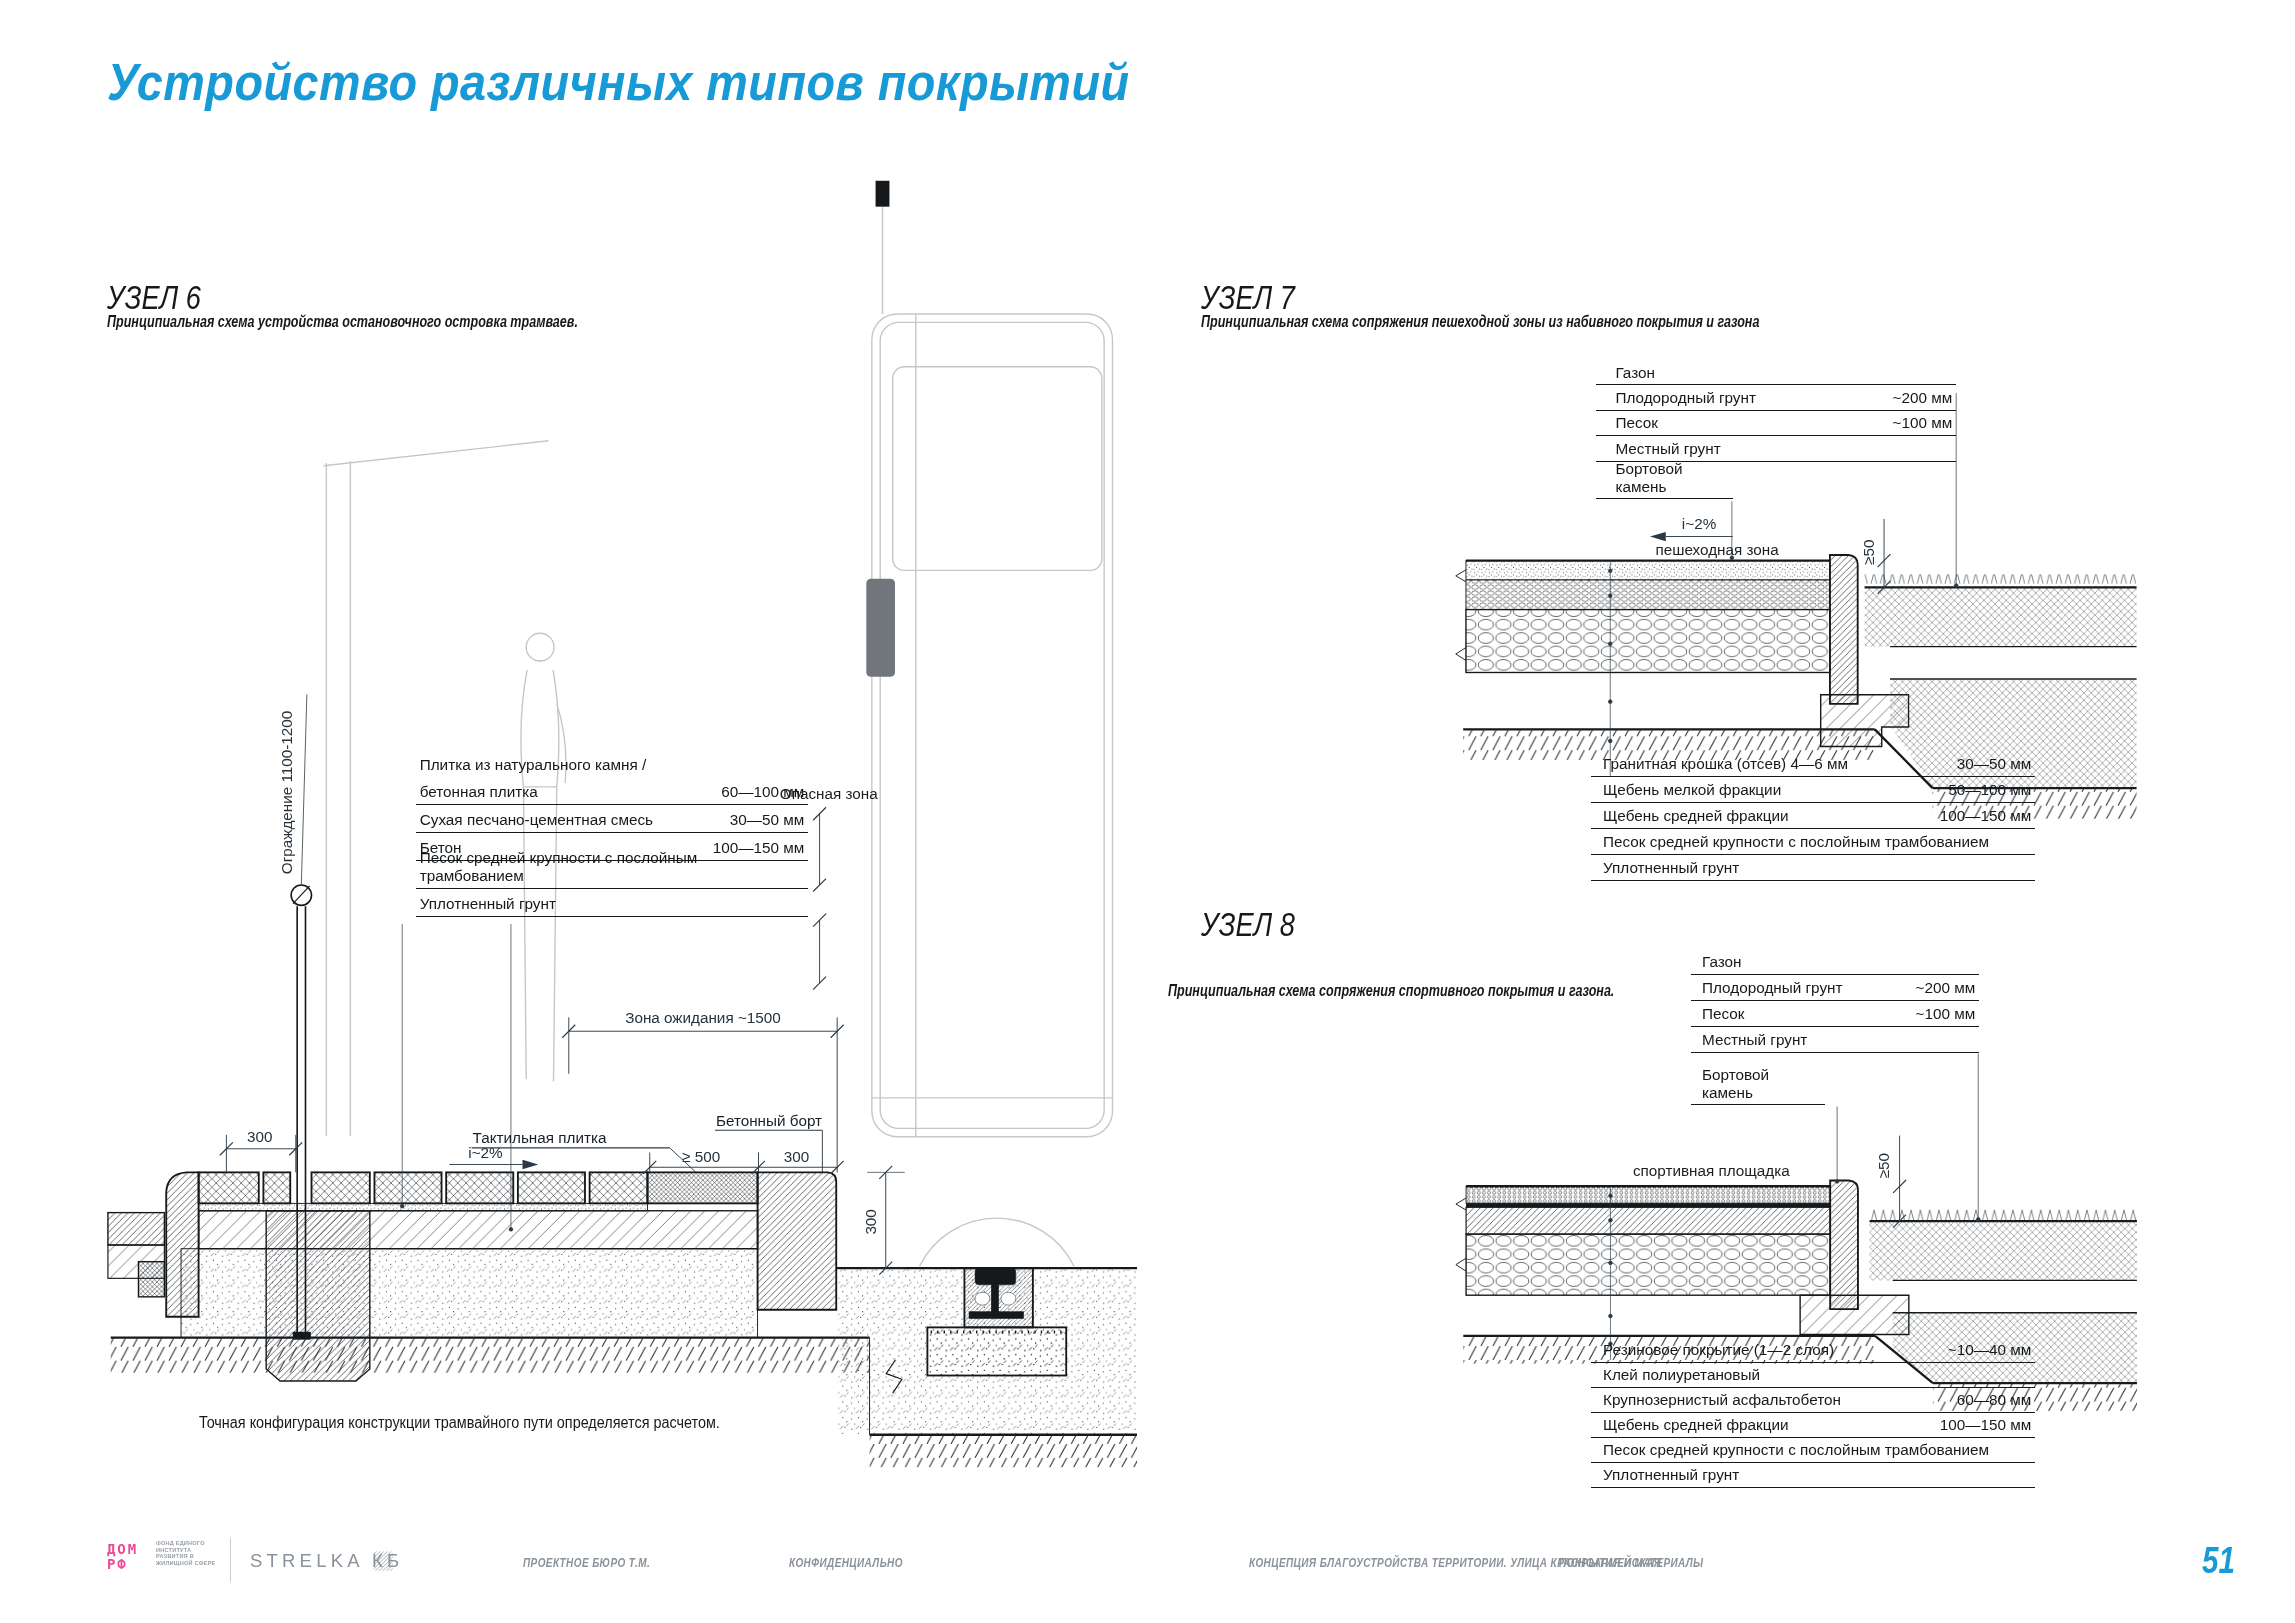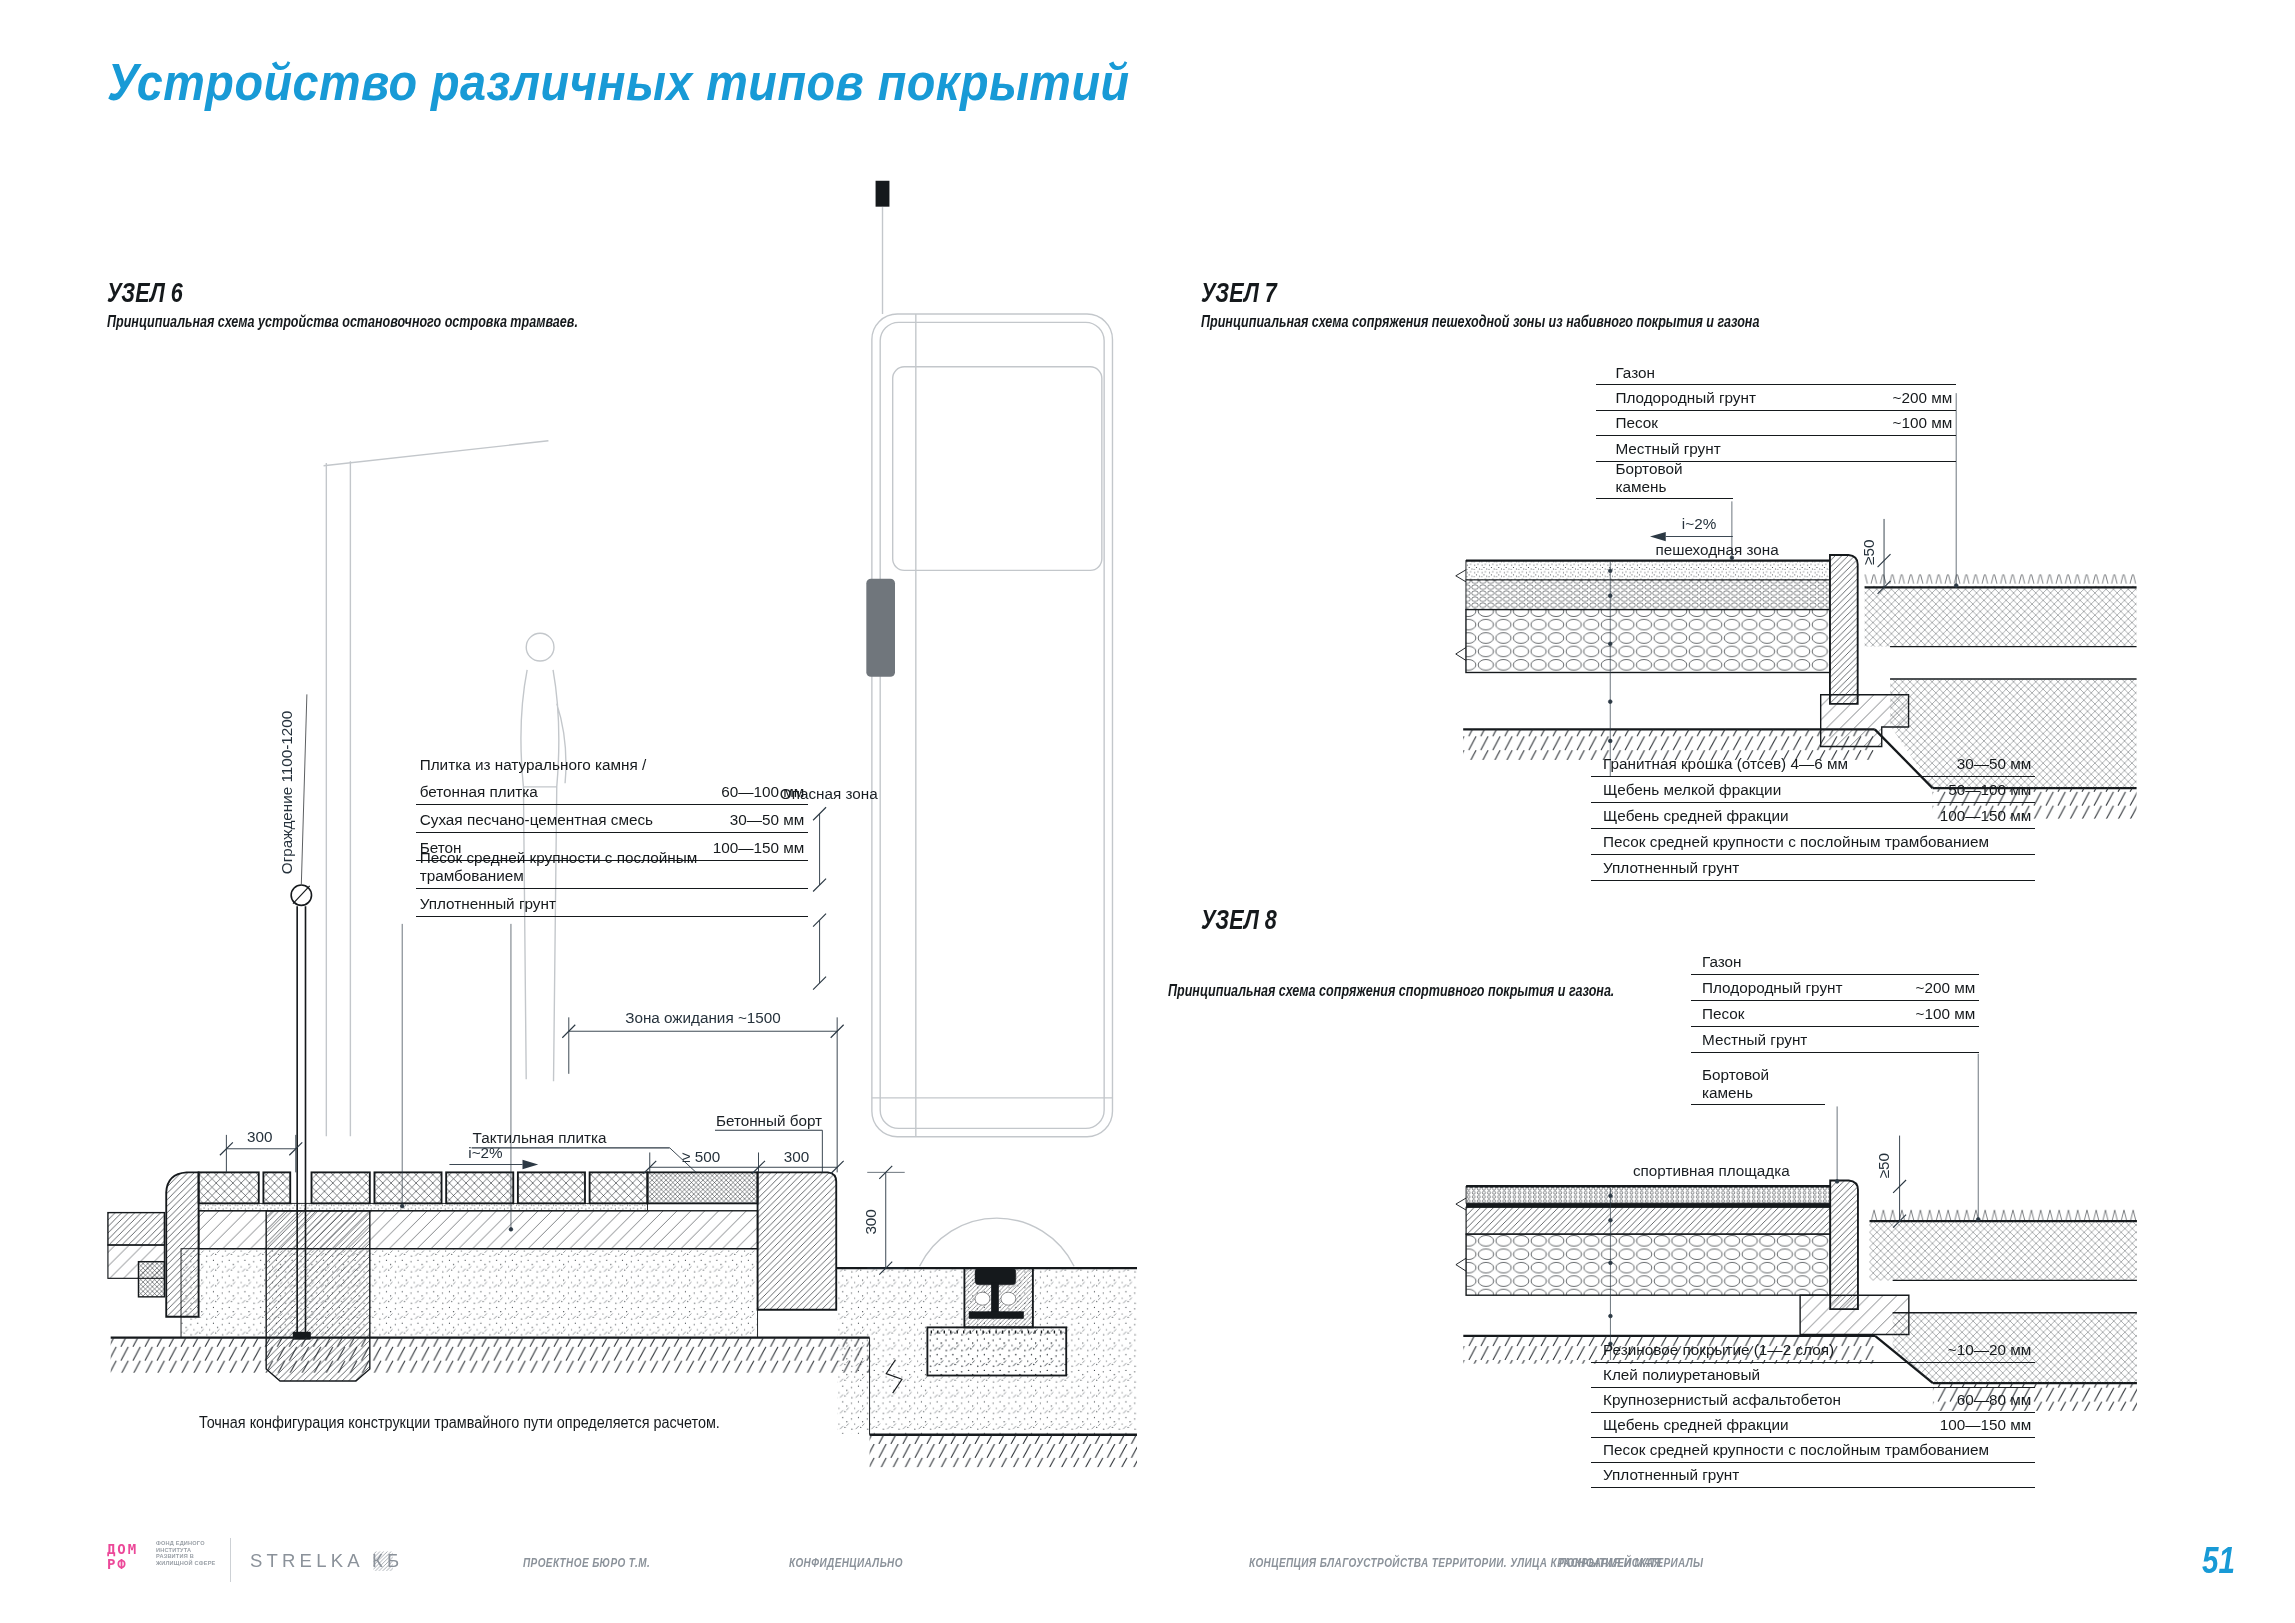--- a/index.html
+++ b/index.html
@@ -2,21 +2,21 @@
 <html style="font-size:7.4px"><head>
 <meta charset="utf-8">
 <style>
   html,body{margin:0;padding:0;background:#fff;}
   body{width:2295px;height:1623px;position:relative;overflow:hidden;
        font-family:"Liberation Sans",sans-serif;color:#15191c;}
   .abs{position:absolute;}
   .cond{display:inline-block;transform:scaleX(.8);transform-origin:0 50%;white-space:nowrap;}
   .cond9{display:inline-block;transform:scaleX(.9);transform-origin:0 50%;white-space:nowrap;}
   #page-title{left:107px;top:52px;font-size:52px;font-weight:bold;font-style:italic;letter-spacing:0.5px;}
-  .node-title{font-size:27px;font-weight:bold;font-style:italic;}
+  .node-title{font-size:34px;font-weight:normal;font-style:italic;}
   .node-sub{font-size:15.7px;font-weight:bold;font-style:italic;}
   
   .ltab{position:absolute;font-size:15.3px;}
   .lrow{display:flex;justify-content:space-between;align-items:flex-end;
         border-bottom:1.4px solid #15191c;box-sizing:border-box;padding:0 3.7px 2.8px 3.7px;}
   .lrow.nb{border-bottom:none;}
   .lrow .lv{white-space:nowrap;}
   .caption{font-size:16px;color:#15191c;}
   
   .ft{color:#8b929a;font-weight:bold;font-style:italic;font-size:12.5px;letter-spacing:0.5px;}
@@ -406,21 +406,21 @@
 </div>
 <div class="ltab" style="left:1691px;top:1086px;width:134px;">
   <div class="lrow" style="height:19.4px;padding-left:11px;border-bottom-width:1.2px;">
     <span>Бортовой камень</span>
     </div>
 </div>
 
 <div class="ltab" style="left:1591px;top:1338px;width:444px;">
   <div class="lrow" style="height:25px;padding-left:12px;">
     <span>Резиновое покрытие (1—2 слоя)</span>
-    <span class="lv">~10—20 мм</span>
+    <span class="lv">~10—40 мм</span>
     </div>
   <div class="lrow" style="height:25px;padding-left:12px;">
     <span>Клей полиуретановый</span>
     </div>
   <div class="lrow" style="height:25px;padding-left:12px;align-items:flex-end;">
     <span>Крупнозернистый асфальтобетон</span>
     <span class="lv">60—80 мм</span>
     </div>
   <div class="lrow" style="height:25px;padding-left:12px;">
     <span>Щебень средней фракции</span>

